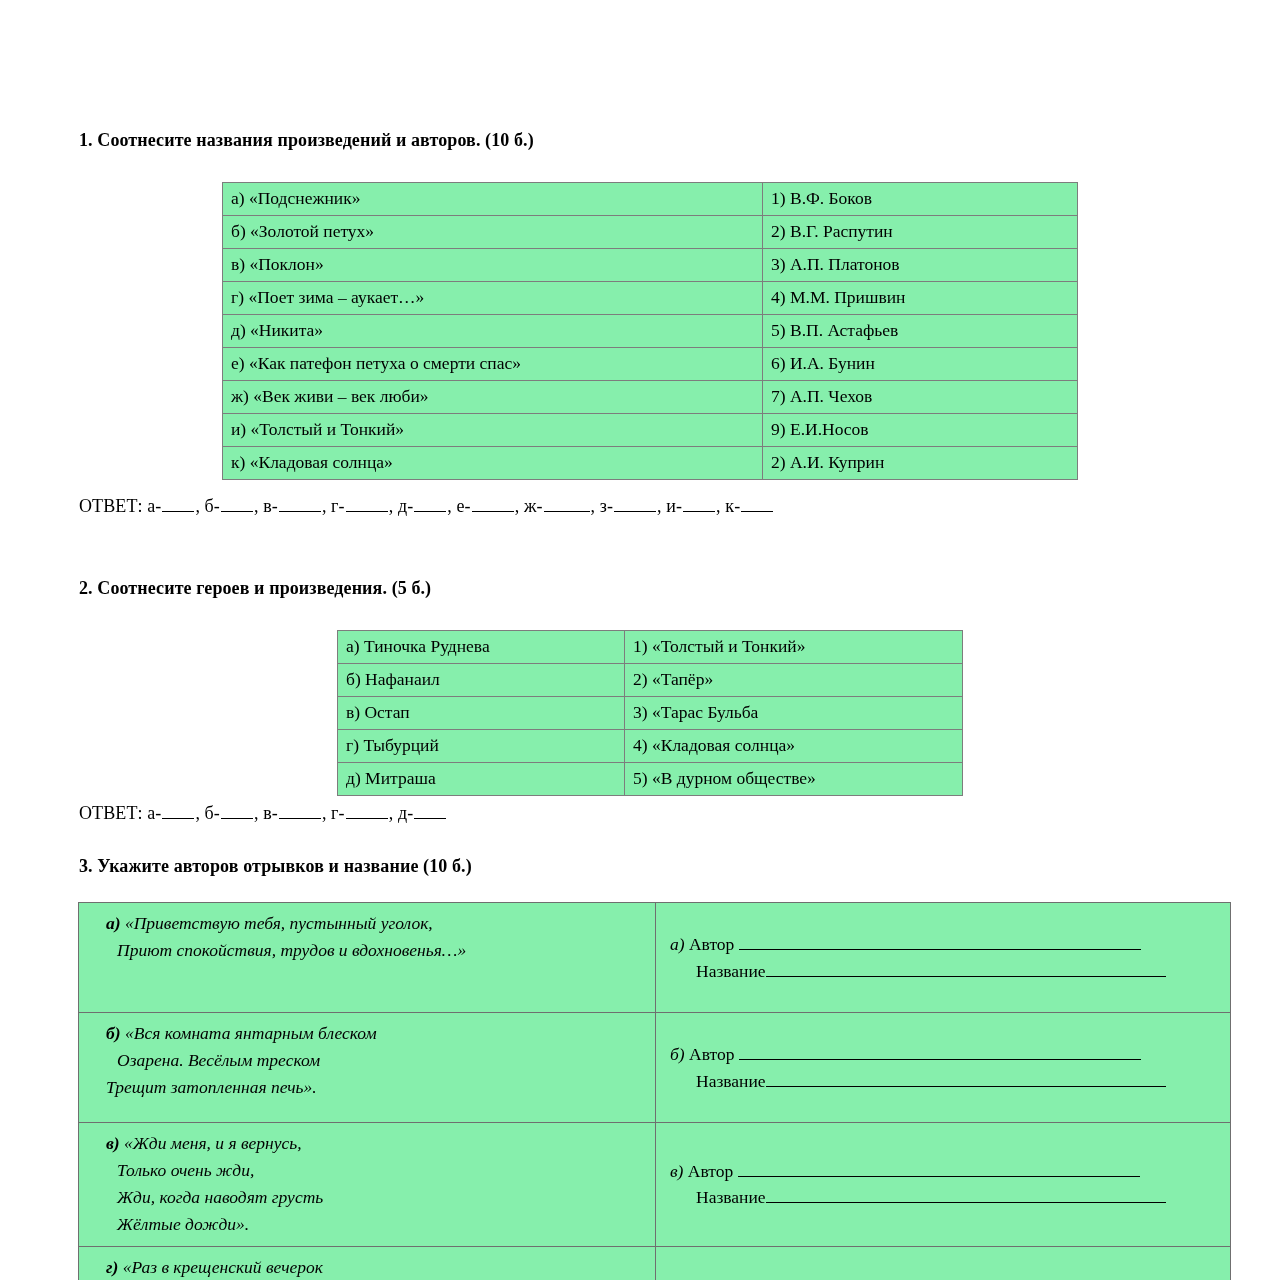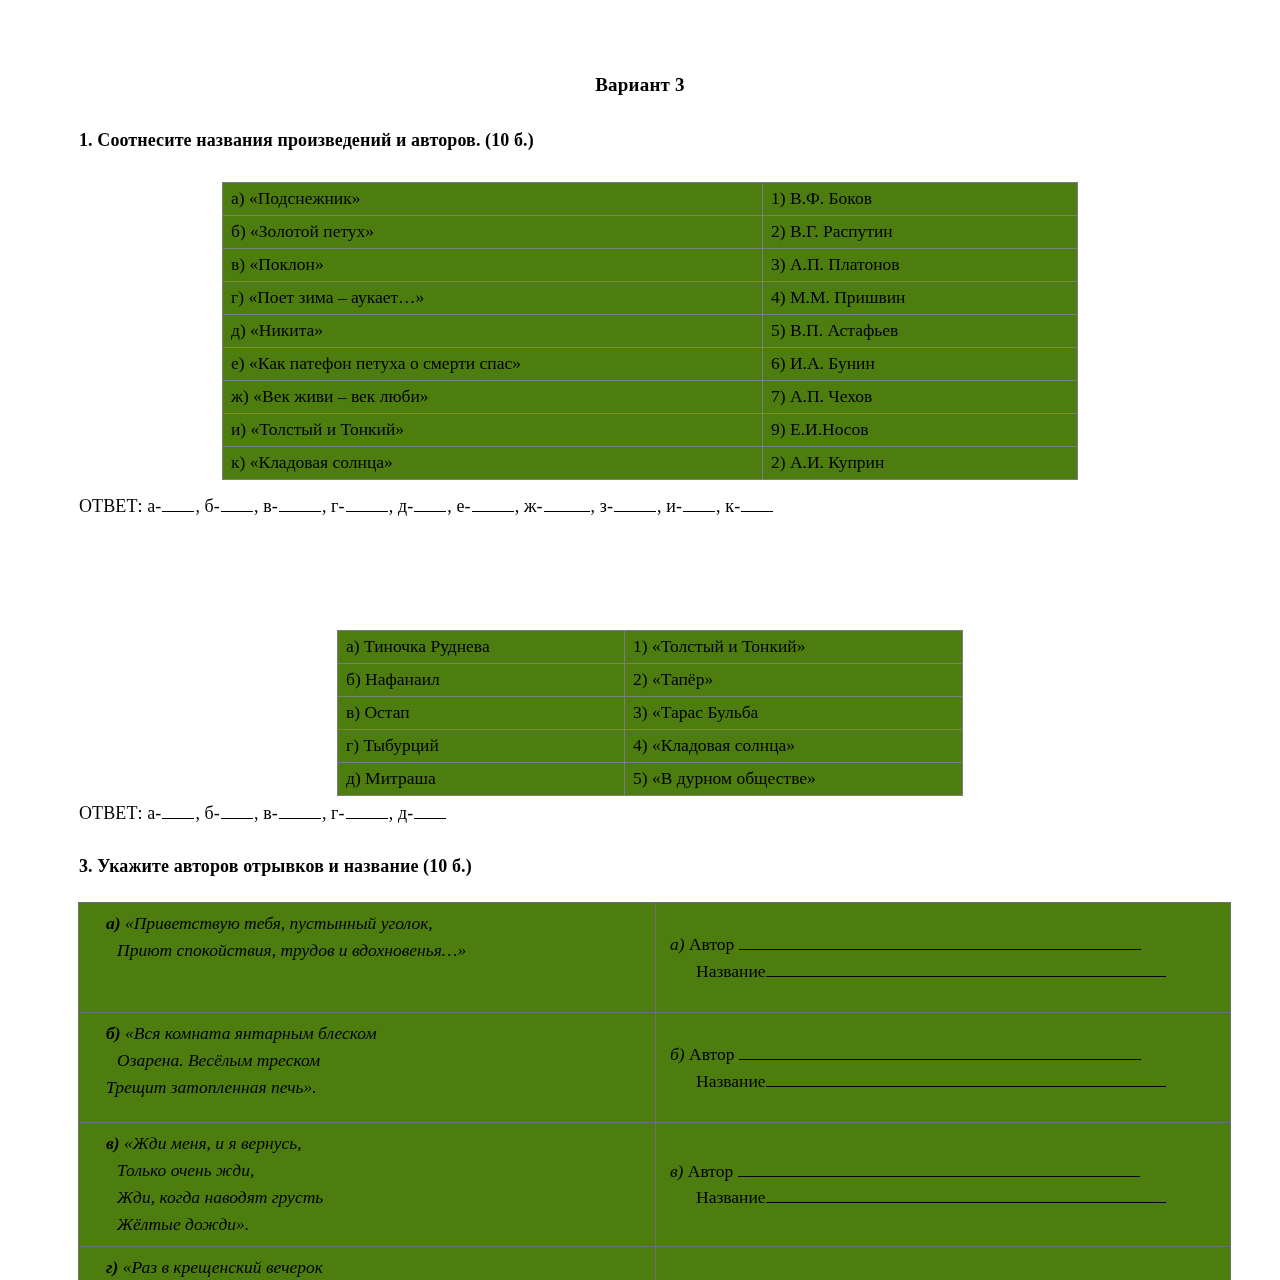--- a/index.html
+++ b/index.html
@@ -63,21 +63,21 @@
     margin: 0 1px 0 1px;
   }
   .b-sm { width: 32px; }
   .b-md { width: 42px; }
   .b-lg { width: 46px; }
 
   
   table.grid {
     position: absolute;
     border-collapse: collapse;
-    background: #4d7c0f;
+    background: #86efac;
     table-layout: fixed;
   }
   table.grid td {
     border: 1.2px solid #7d7d7d;
     font-size: 17.5px;
     line-height: 1.15;
     padding: 2px 0 3px 8px;
     vertical-align: middle;
     white-space: nowrap;
   }
@@ -152,21 +152,20 @@
   }
   .rule-author { width: 402px; }
   .rule-title  { width: 400px; }
   .fill-indent { display: inline-block; width: 26px; }
 </style>
 </head>
 <body>
 
 <div class="page">
 
-  <div class="doc-title">Вариант 3</div>
 
   <div class="task-heading" id="task1-heading">1. Соотнесите названия произведений и авторов. (10 б.)</div>
 
   <table class="grid" id="table-match-works">
     <tbody>
       <tr>
         <td class="col-left">а) «Подснежник»</td>
         <td class="col-right">1) В.Ф. Боков</td>
       </tr>
       <tr>
@@ -211,20 +210,21 @@
     <span><span>в-</span><span class="blank b-md"></span></span><span>,</span>
     <span><span>г-</span><span class="blank b-md"></span></span><span>,</span>
     <span><span>д-</span><span class="blank b-sm"></span></span><span>,</span>
     <span><span>е-</span><span class="blank b-md"></span></span><span>,</span>
     <span><span>ж-</span><span class="blank b-lg"></span></span><span>,</span>
     <span><span>з-</span><span class="blank b-md"></span></span><span>,</span>
     <span><span>и-</span><span class="blank b-sm"></span></span><span>,</span>
     <span><span>к-</span><span class="blank b-sm"></span></span>
   </div>
 
+  <div class="task-heading" id="task2-heading">2. Соотнесите героев и произведения. (5 б.)</div>
 
   <table class="grid" id="table-match-heroes">
     <tbody>
       <tr>
         <td class="col-left">а) Тиночка Руднева</td>
         <td class="col-right">1) «Толстый и Тонкий»</td>
       </tr>
       <tr>
         <td class="col-left">б) Нафанаил</td>
         <td class="col-right">2) «Тапёр»</td>

